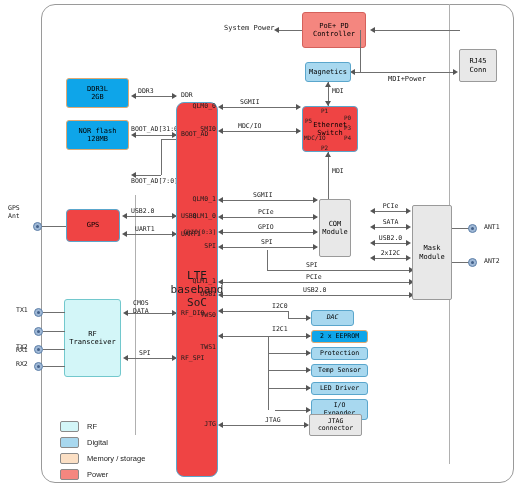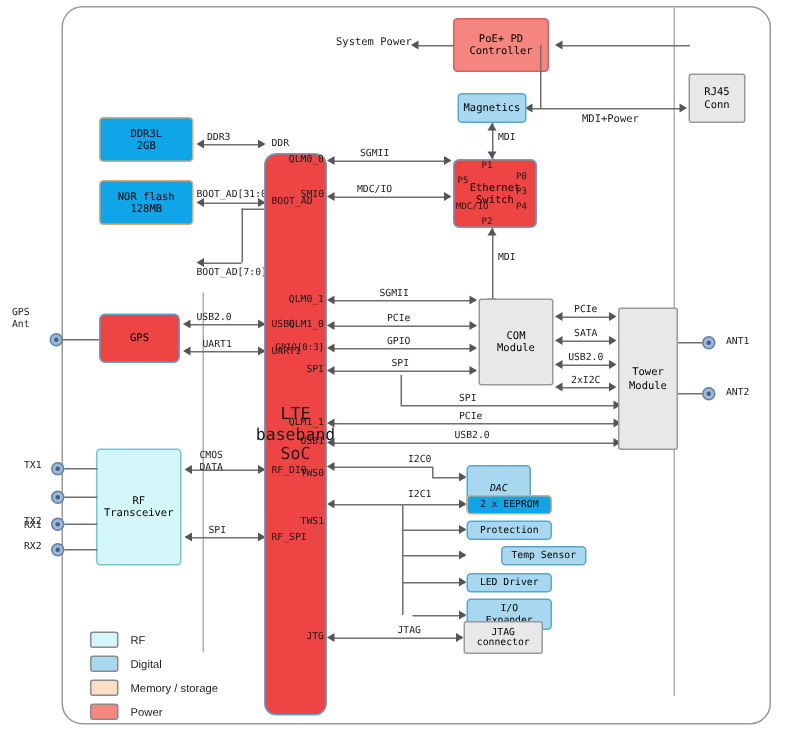--- a/index.html
+++ b/index.html
@@ -195,21 +195,21 @@
   <div class="h" style="left:222px;top:107px;width:78px;"></div>
   <div class="ar left" style="left:218px;top:103.5px;"></div>
   <div class="ar right" style="left:296px;top:103.5px;"></div>
   <div class="lbl" style="left:240px;top:99px;font-size:6.5px;">SGMII</div>
 
   <div class="h" style="left:222px;top:131px;width:78px;"></div>
   <div class="ar left" style="left:218px;top:127.5px;"></div>
   <div class="ar right" style="left:296px;top:127.5px;"></div>
   <div class="lbl" style="left:238px;top:123px;font-size:6.5px;">MDC/IO</div>
 
-  <div class="box gray" style="left:319px;top:199px;width:50px;height:58px;font-size:7px;">COM
+  <div class="box gray" style="left:319px;top:199px;width:32px;height:58px;font-size:7px;">COM
 Module</div>
 
   <div class="h" style="left:222px;top:200px;width:95px;"></div>
   <div class="ar left" style="left:218px;top:196.5px;"></div>
   <div class="ar right" style="left:313px;top:196.5px;"></div>
   <div class="lbl" style="left:253px;top:192px;font-size:6.5px;">SGMII</div>
 
   <div class="h" style="left:222px;top:217px;width:95px;"></div>
   <div class="ar left" style="left:218px;top:213.5px;"></div>
   <div class="ar right" style="left:313px;top:213.5px;"></div>
@@ -233,21 +233,21 @@
   <div class="h" style="left:222px;top:282px;width:190px;"></div>
   <div class="ar left" style="left:218px;top:278.5px;"></div>
   <div class="ar right" style="left:409px;top:278.5px;"></div>
   <div class="lbl" style="left:306px;top:274px;font-size:6.5px;">PCIe</div>
 
   <div class="h" style="left:222px;top:295px;width:190px;"></div>
   <div class="ar left" style="left:218px;top:291.5px;"></div>
   <div class="ar right" style="left:409px;top:291.5px;"></div>
   <div class="lbl" style="left:303px;top:287px;font-size:6.5px;">USB2.0</div>
 
-  <div class="box gray" style="left:412px;top:205px;width:40px;height:95px;font-size:7px;">Tower
+  <div class="box gray" style="left:412px;top:205px;width:40px;height:95px;font-size:7px;">Mask
 Module</div>
 
   <div class="h" style="left:372px;top:211px;width:37px;"></div>
   <div class="ar left" style="left:370px;top:207.5px;"></div>
   <div class="ar right" style="left:406px;top:207.5px;"></div>
   <div class="lbl c" style="left:372px;top:203px;width:37px;font-size:6.5px;">PCIe</div>
 
   <div class="h" style="left:372px;top:227px;width:37px;"></div>
   <div class="ar left" style="left:370px;top:223.5px;"></div>
   <div class="ar right" style="left:406px;top:223.5px;"></div>
@@ -271,38 +271,38 @@
   <div class="port" style="left:468px;top:258px;"></div>
   <div class="lbl" style="left:484px;top:258px;font-size:6.5px;">ANT2</div>
 
   <div class="h" style="left:222px;top:311px;width:32px;"></div>
   <div class="ar left" style="left:218px;top:307.5px;"></div>
   <div class="lbl" style="left:272px;top:303px;font-size:6.5px;">I2C0</div>
   <div class="h" style="left:254px;top:311px;width:34px;"></div>
   <div class="v" style="left:288px;top:311px;height:7px;"></div>
   <div class="h" style="left:288px;top:318px;width:22px;"></div>
   <div class="ar right" style="left:306px;top:314.5px;"></div>
-  <div class="box digital-lite" style="left:311px;top:310px;width:43px;height:32px;font-size:6.5px;font-style:italic;">DAC</div>
+  <div class="box digital-lite" style="left:311px;top:310px;width:43px;height:16px;font-size:6.5px;font-style:italic;">DAC</div>
 
   <div class="h" style="left:222px;top:336px;width:46px;"></div>
   <div class="ar left" style="left:218px;top:332.5px;"></div>
   <div class="lbl" style="left:272px;top:326px;font-size:6.5px;">I2C1</div>
   <div class="v" style="left:268px;top:336px;height:74px;"></div>
 
   <div class="h" style="left:268px;top:336px;width:42px;"></div>
   <div class="ar right" style="left:306px;top:332.5px;"></div>
   <div class="box mem" style="left:311px;top:330px;width:57px;height:13px;font-size:6.5px;">2 x EEPROM</div>
 
   <div class="h" style="left:268px;top:353px;width:42px;"></div>
   <div class="ar right" style="left:306px;top:349.5px;"></div>
   <div class="box digital-lite" style="left:311px;top:347px;width:57px;height:13px;font-size:6.5px;">Protection</div>
 
   <div class="h" style="left:268px;top:370px;width:42px;"></div>
   <div class="ar right" style="left:306px;top:366.5px;"></div>
-  <div class="box digital-lite" style="left:311px;top:364px;width:57px;height:13px;font-size:6.5px;margin-left:23px;">Temp Sensor</div>
+  <div class="box digital-lite" style="left:311px;top:364px;width:57px;height:13px;font-size:6.5px;">Temp Sensor</div>
 
   <div class="h" style="left:268px;top:388px;width:42px;"></div>
   <div class="ar right" style="left:306px;top:384.5px;"></div>
   <div class="box digital-lite" style="left:311px;top:382px;width:57px;height:13px;font-size:6.5px;">LED Driver</div>
 
   <div class="h" style="left:275px;top:410px;width:35px;"></div>
   <div class="ar right" style="left:306px;top:406.5px;"></div>
   <div class="box digital-lite" style="left:311px;top:399px;width:57px;height:21px;font-size:6.5px;">I/O
 Expander</div>
 

